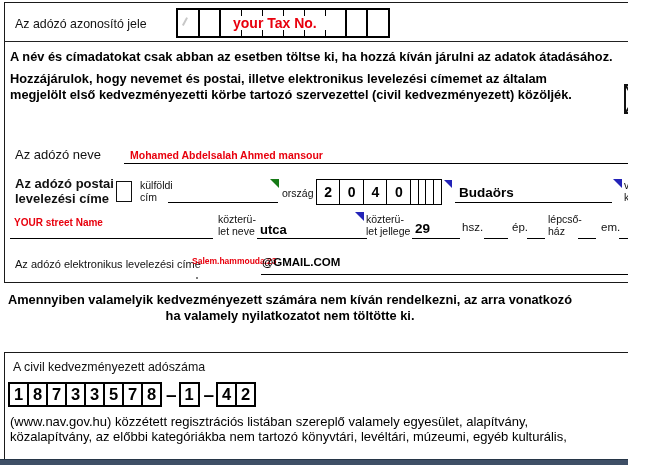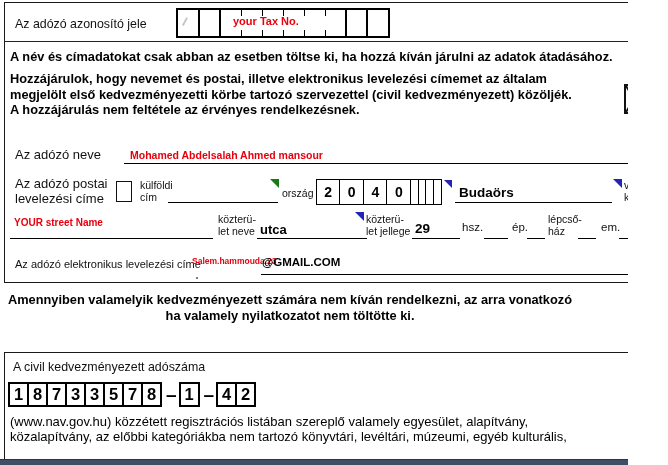--- a/index.html
+++ b/index.html
@@ -54,40 +54,39 @@
     <div class="tcell tick"></div>
     <div class="tcell tick"></div>
     <div class="tcell tick"></div>
     <div class="tcell tick"></div>
     <div class="tcell tick"></div>
     <div class="tcell full"></div>
     <div class="tcell full"></div>
     <div class="tcell"></div>
   </div>
   <div class="mark-faint" style="left:184px; top:17px;"></div>
-  <div class="abs red" style="left:233px; top:15px; font-size:11px;text-align:center;">your Tax No.</div>
+  <div class="abs red" style="left:233px; top:15px; font-size:14px;text-align:center;">your Tax No.</div>
 
   <div class="abs bp" style="left:10px; top:49px;">A név és címadatokat csak abban az esetben töltse ki, ha hozzá kíván járulni az adatok átadásához.</div>
   <div class="abs" style="left:10px; top:71px;">
     <div class="bp">Hozzájárulok, hogy nevemet és postai, illetve elektronikus levelezési címemet az általam</div>
     <div class="bp">megjelölt első kedvezményezetti körbe tartozó szervezettel (civil kedvezményezett) közöljék.</div>
-    <div class="bp">A hozzájárulás nem feltétele az érvényes rendelkezésnek.</div>
   </div>
   <div class="chk" style="left:624px; top:84px; width:21px; height:30px; border-width:2px;">
     <svg width="17" height="26" style="display:block;">
       <line x1="0" y1="0" x2="17" y2="26" stroke="#111" stroke-width="2"></line>
       <line x1="17" y1="0" x2="0" y2="26" stroke="#111" stroke-width="2"></line>
     </svg>
   </div>
 
   <div class="abs lbl" style="left:15px; top:147px;">Az adózó neve</div>
   <div class="abs red" style="left:130px; top:149px; font-size:10.5px;">Mohamed Abdelsalah Ahmed mansour</div>
   <div class="u" style="left:124px; top:163px; width:531px;"></div>
 
-  <div class="abs lbl" style="left:15px; top:176px; line-height:15px;">
+  <div class="abs lbl" style="left:15px; top:176px; line-height:15px;font-weight:bold;">
     <div>Az adózó postai</div>
     <div>levelezési címe</div>
   </div>
   <div class="chk" style="left:116px; top:181px; width:16px; height:21px;"></div>
   <div class="abs sm" style="left:140px; top:180px;">
     <div>külföldi</div>
     <div>cím</div>
   </div>
   <div class="u" style="left:168px; top:202px; width:110px;"></div>
   <svg class="marker" style="left:270px; top:179px;" viewBox="0 0 9 9">

